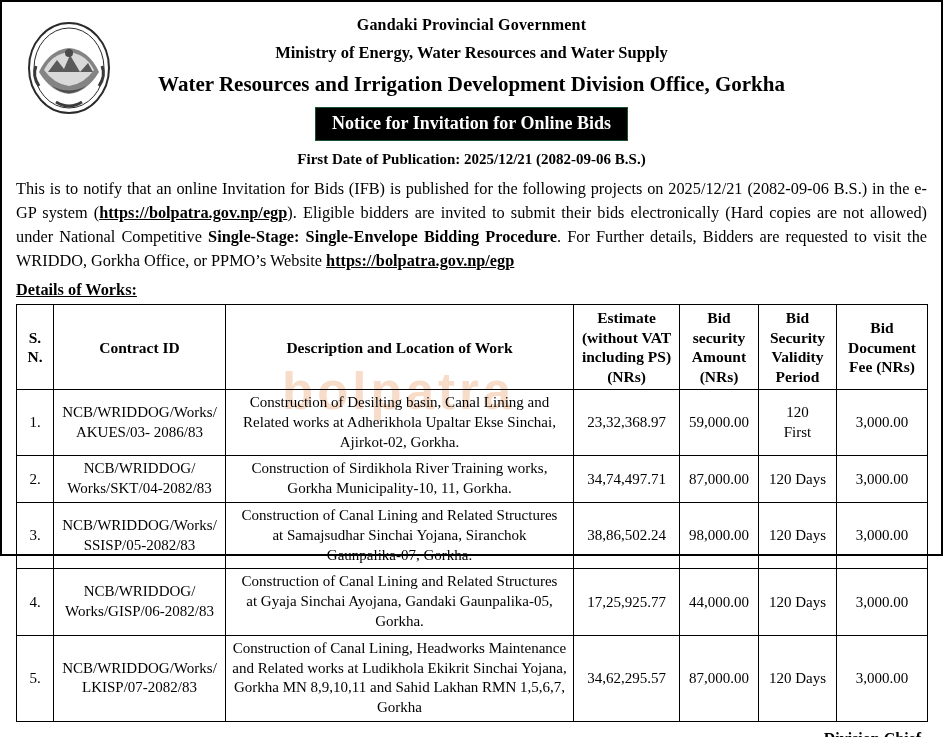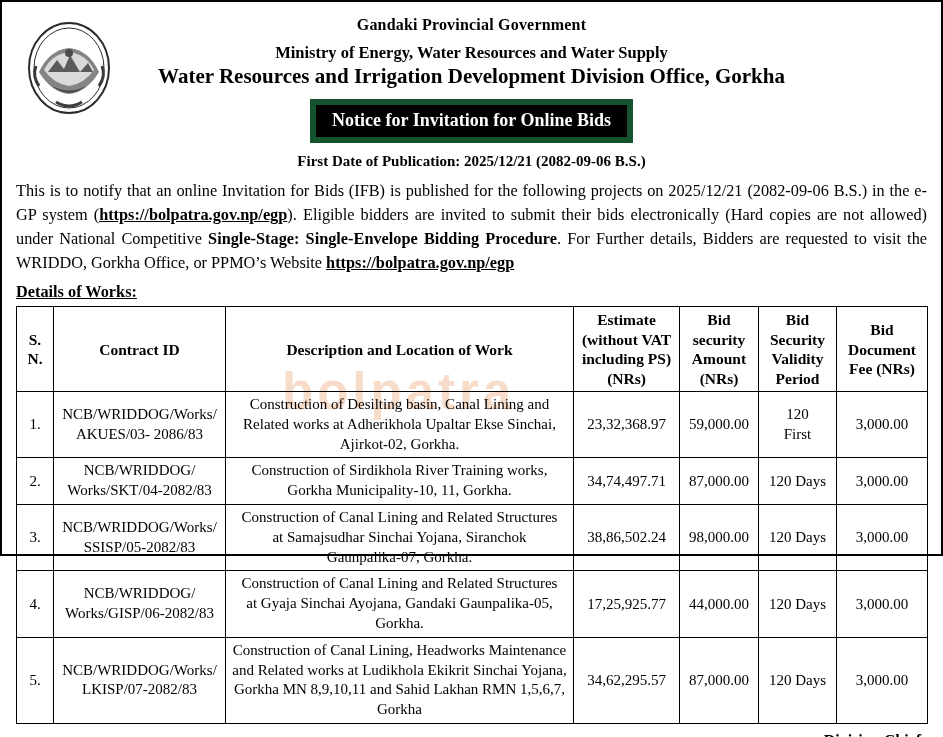--- a/index.html
+++ b/index.html
@@ -40,31 +40,31 @@
     margin-top: 4px;
   }
   .ministry-line {
     font-size: 16.5px;
     font-weight: bold;
     margin-top: 9px;
   }
   .office-line {
     font-size: 21px;
     font-weight: bold;
-    margin-top: 1px;
+    margin-top: 9px;
   }
   .notice-box {
     display: inline-block;
     margin-top: 10px;
     background: #000;
     color: #fff;
     font-size: 18px;
     font-weight: bold;
     padding: 5px 16px 6px 16px;
-    border: 6px solid #14532d;
+    border: 1px solid #14532d;
   }
   .pub-date {
     font-size: 15px;
     font-weight: bold;
     margin-top: 10px;
   }
   .body-text {
     margin-top: 9px;
     font-size: 16.3px;
     line-height: 1.48;

